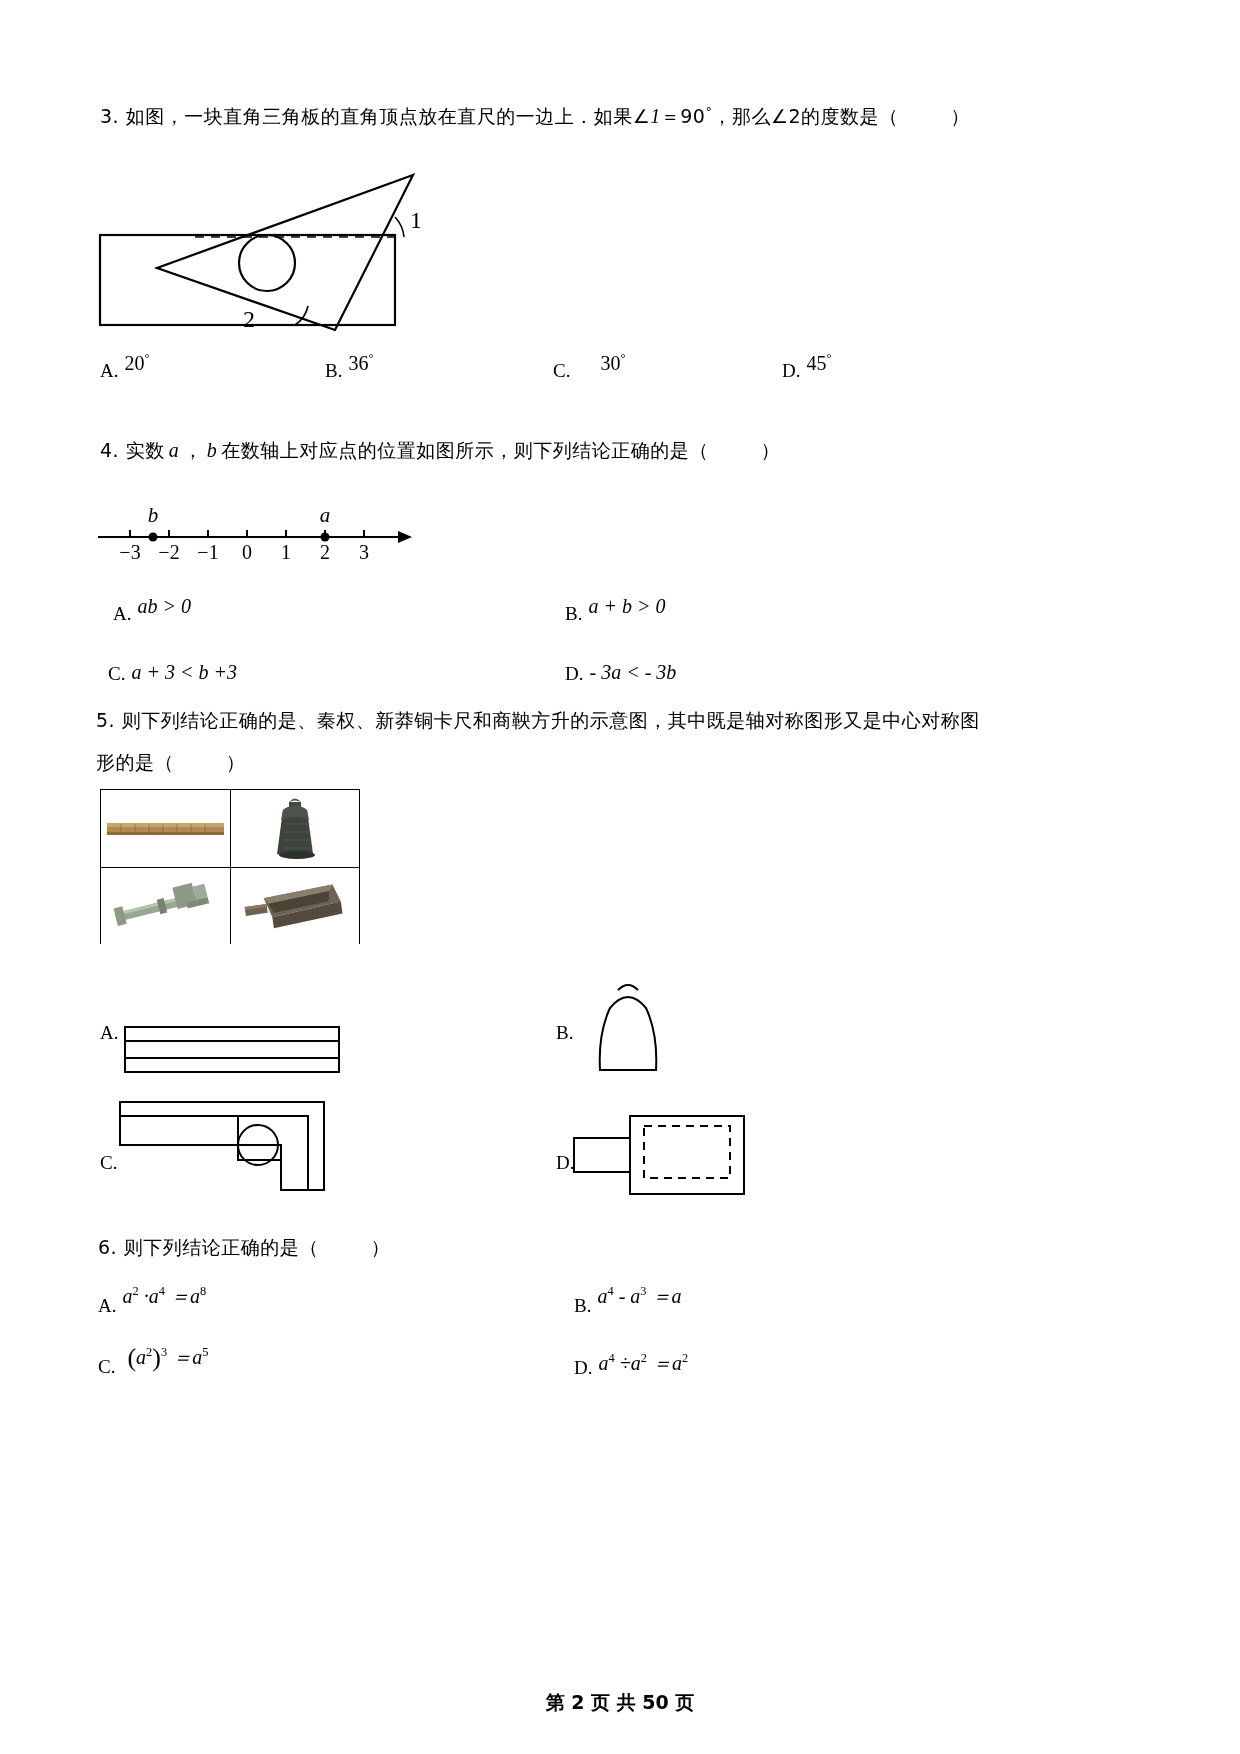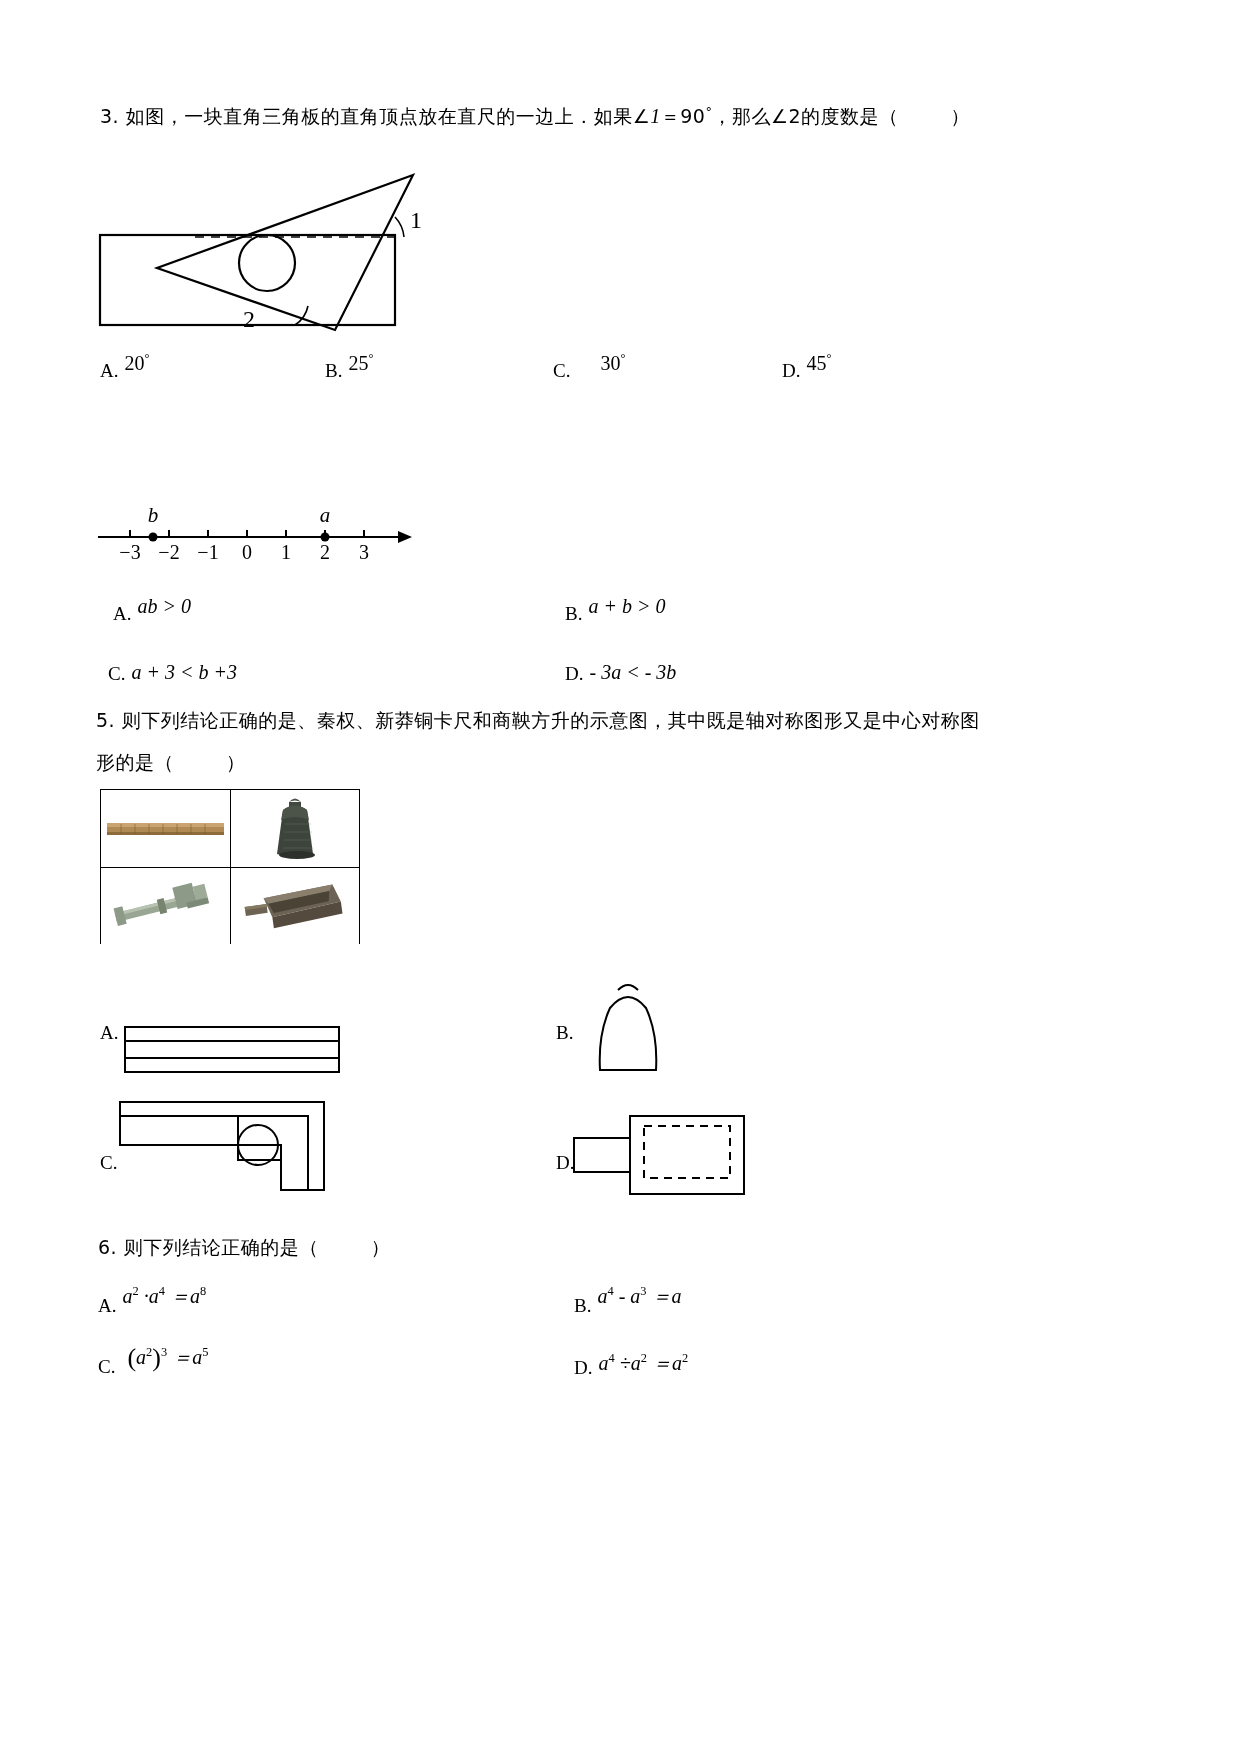--- a/index.html
+++ b/index.html
@@ -106,36 +106,40 @@
 
   <div class="opt" style="left:100px; top:358px;">
     <span class="opt-label">A.</span>
     <span class="val" style="font-style:normal;">
       <span>20</span><sup>°</sup>
     </span>
   </div>
   <div class="opt" style="left:325px; top:358px;">
     <span class="opt-label">B.</span>
     <span class="val" style="font-style:normal;">
-      <span>25</span><sup>°</sup>
+      <span>36</span><sup>°</sup>
     </span>
   </div>
   <div class="opt" style="left:553px; top:358px;">
     <span class="opt-label">C.</span>
     <span class="val" style="font-style:normal;margin-left:30px;">
       <span>30</span><sup>°</sup>
     </span>
   </div>
   <div class="opt" style="left:782px; top:358px;">
     <span class="opt-label">D.</span>
     <span class="val" style="font-style:normal;font-family:Liberation Serif, serif;">
       <span>45</span><sup>°</sup>
     </span>
   </div>
 
+  <div class="q-stem cn" style="left:100px; top:438px; font-size:19px;">
+    <span>4.</span>
+    <span>实数</span><span class="math" style="font-size:20px; padding:0 4px;">a</span><span>，</span><span class="math" style="font-size:20px; padding:0 4px;">b</span><span>在数轴上对应点的位置如图所示，则下列结论正确的是（</span><span style="display:inline-block; width:52px;"></span><span>）</span>
+  </div>
 
   <div style="position:absolute; left:90px; top:500px;">
     <svg width="330" height="70" viewBox="0 0 330 70">
 
       <line x1="8" y1="37" x2="308" y2="37" stroke="#000" stroke-width="2"></line>
       <polygon points="308,31 322,37 308,43" fill="#000"></polygon>
 
       <line x1="40" y1="30" x2="40" y2="37" stroke="#000" stroke-width="2"></line>
       <line x1="79" y1="30" x2="79" y2="37" stroke="#000" stroke-width="2"></line>
       <line x1="118" y1="30" x2="118" y2="37" stroke="#000" stroke-width="2"></line>
@@ -339,14 +343,15 @@
       <span style="font-size:26px; font-style:normal; position:relative; top:2px;">(</span><i>a</i><sup>2</sup><span style="font-size:26px; font-style:normal; position:relative; top:2px;">)</span><sup>3</sup>&nbsp;＝<i>a</i><sup>5</sup>
     </span>
   </div>
   <div class="opt" style="left:574px; top:1352px;">
     <span class="opt-label">D.</span>
     <span class="val" style="top:-2px;">
       <i>a</i><sup>4</sup>&nbsp;÷<i>a</i><sup>2</sup>&nbsp;＝<i>a</i><sup>2</sup>
     </span>
   </div>
 
+  <div class="footer">第 2 页 共 50 页</div>
 
 </div>
 
 </body></html>

